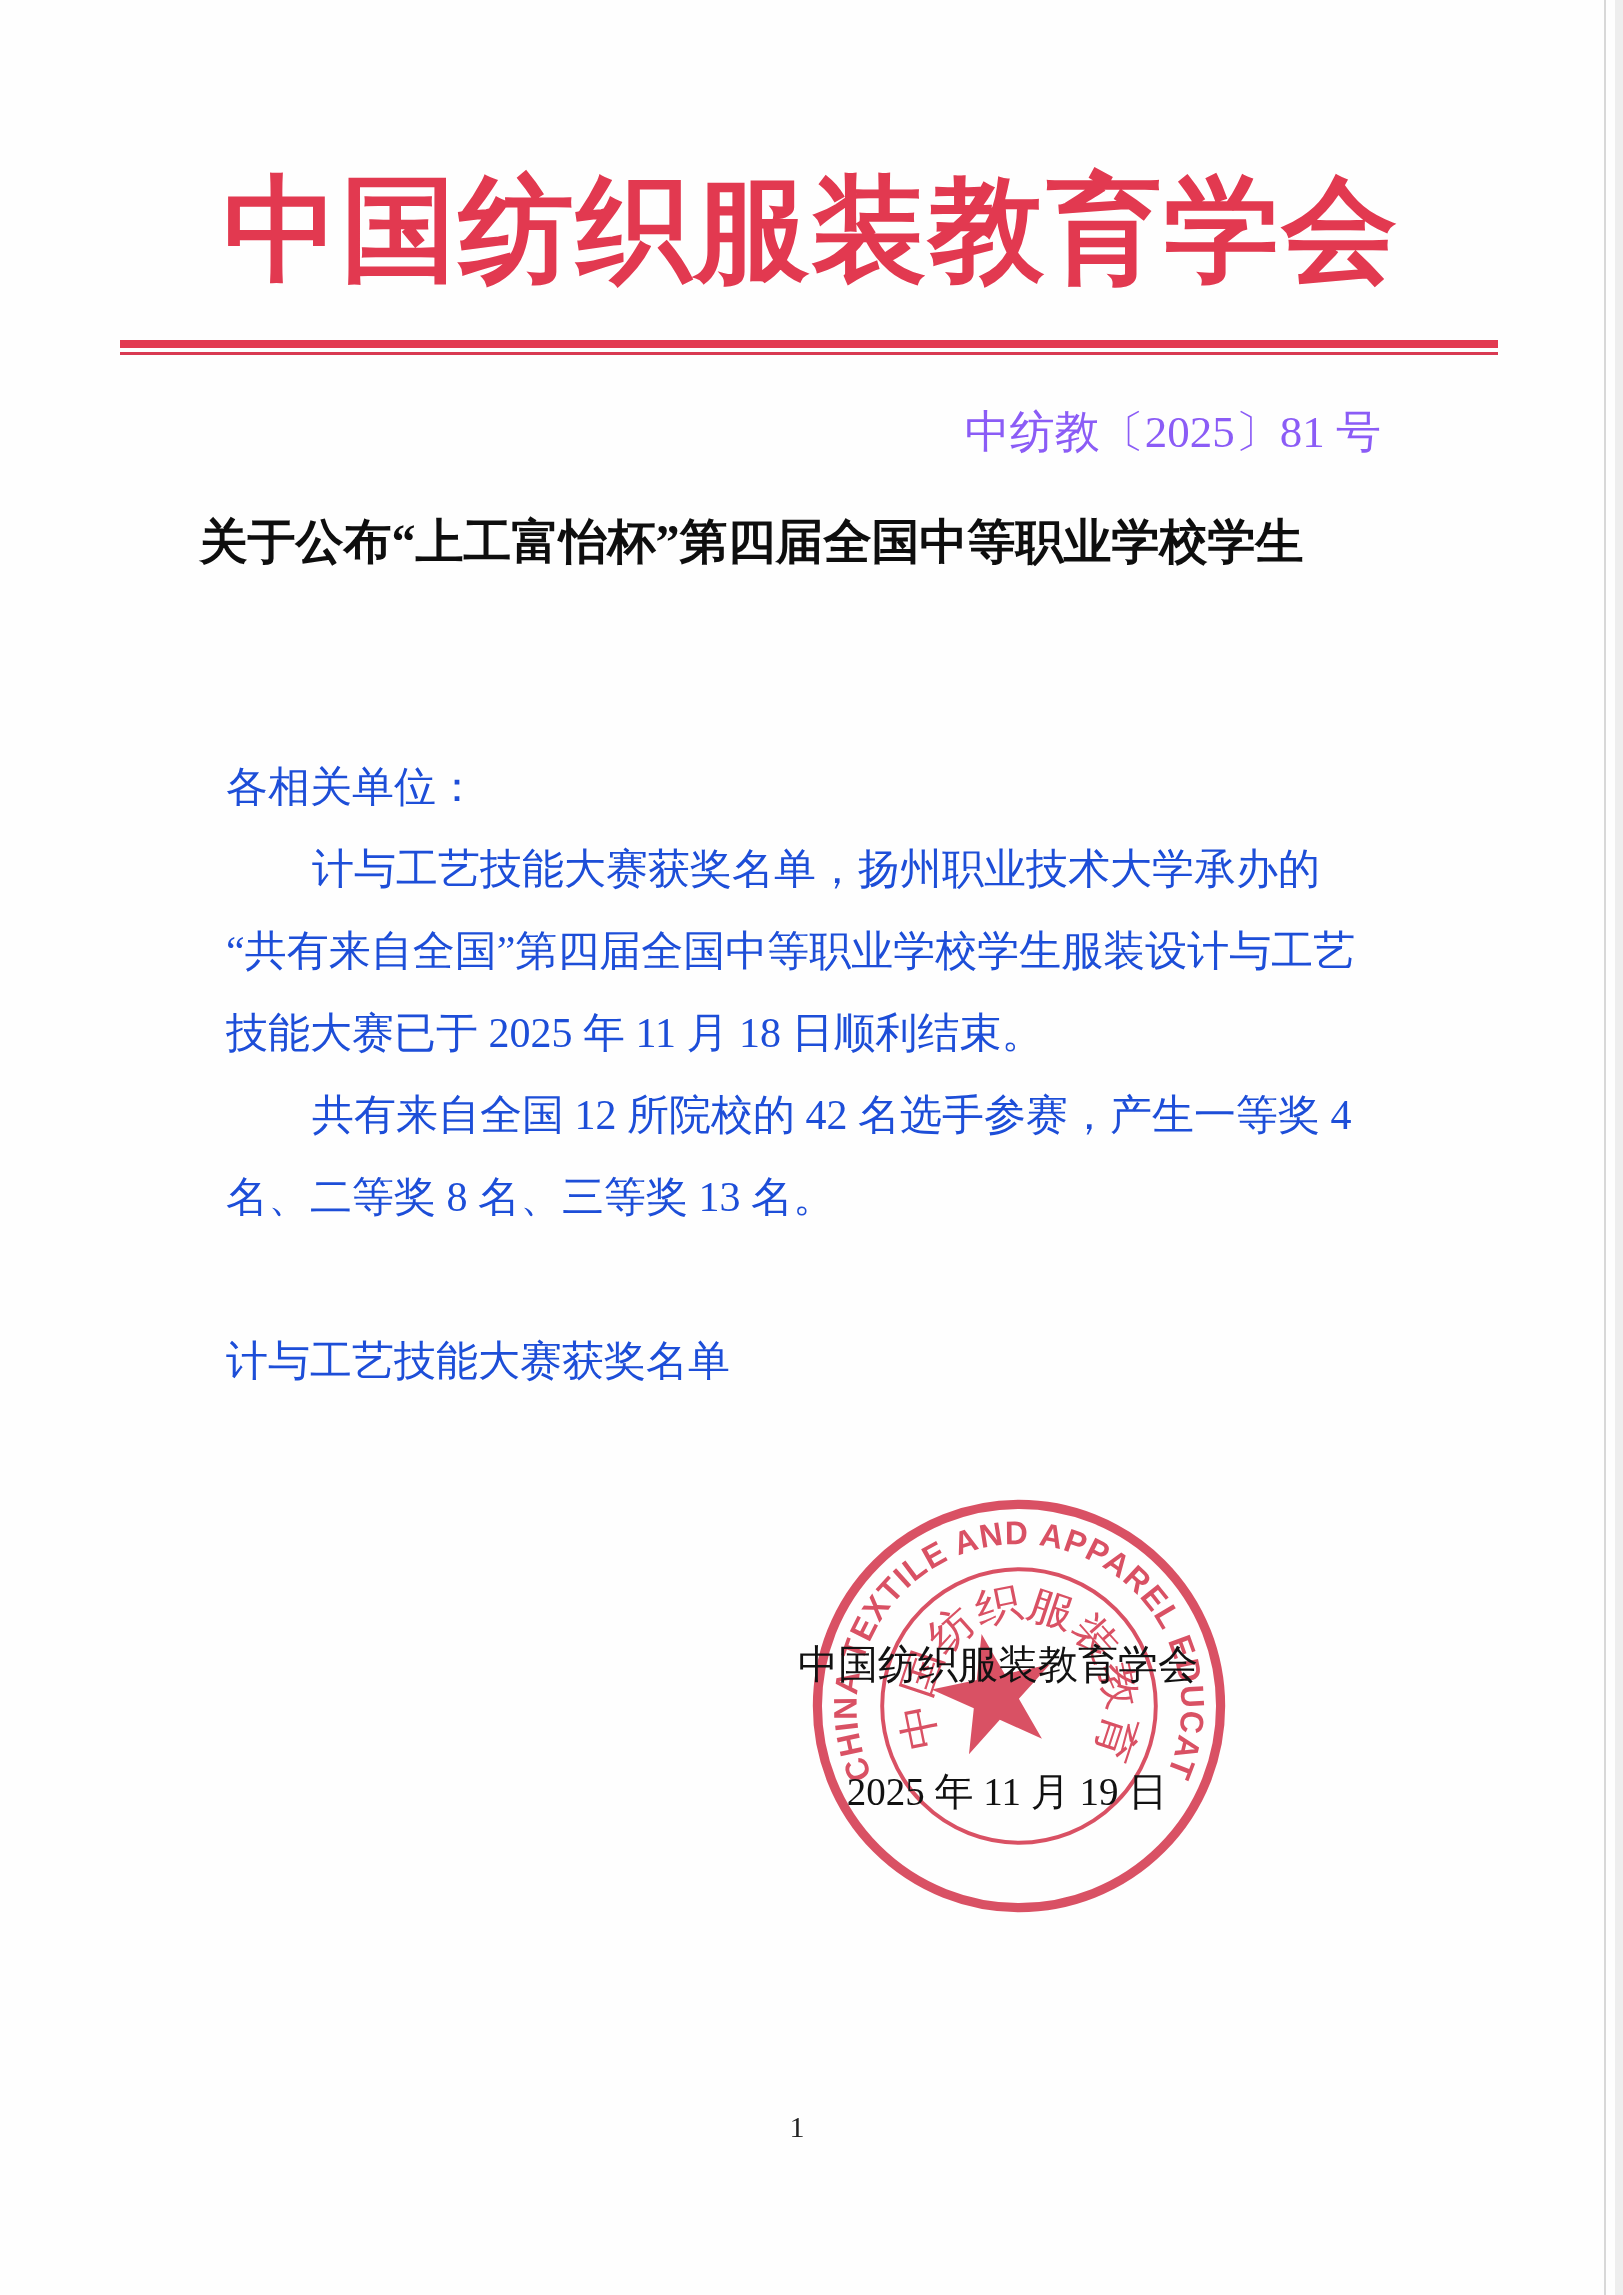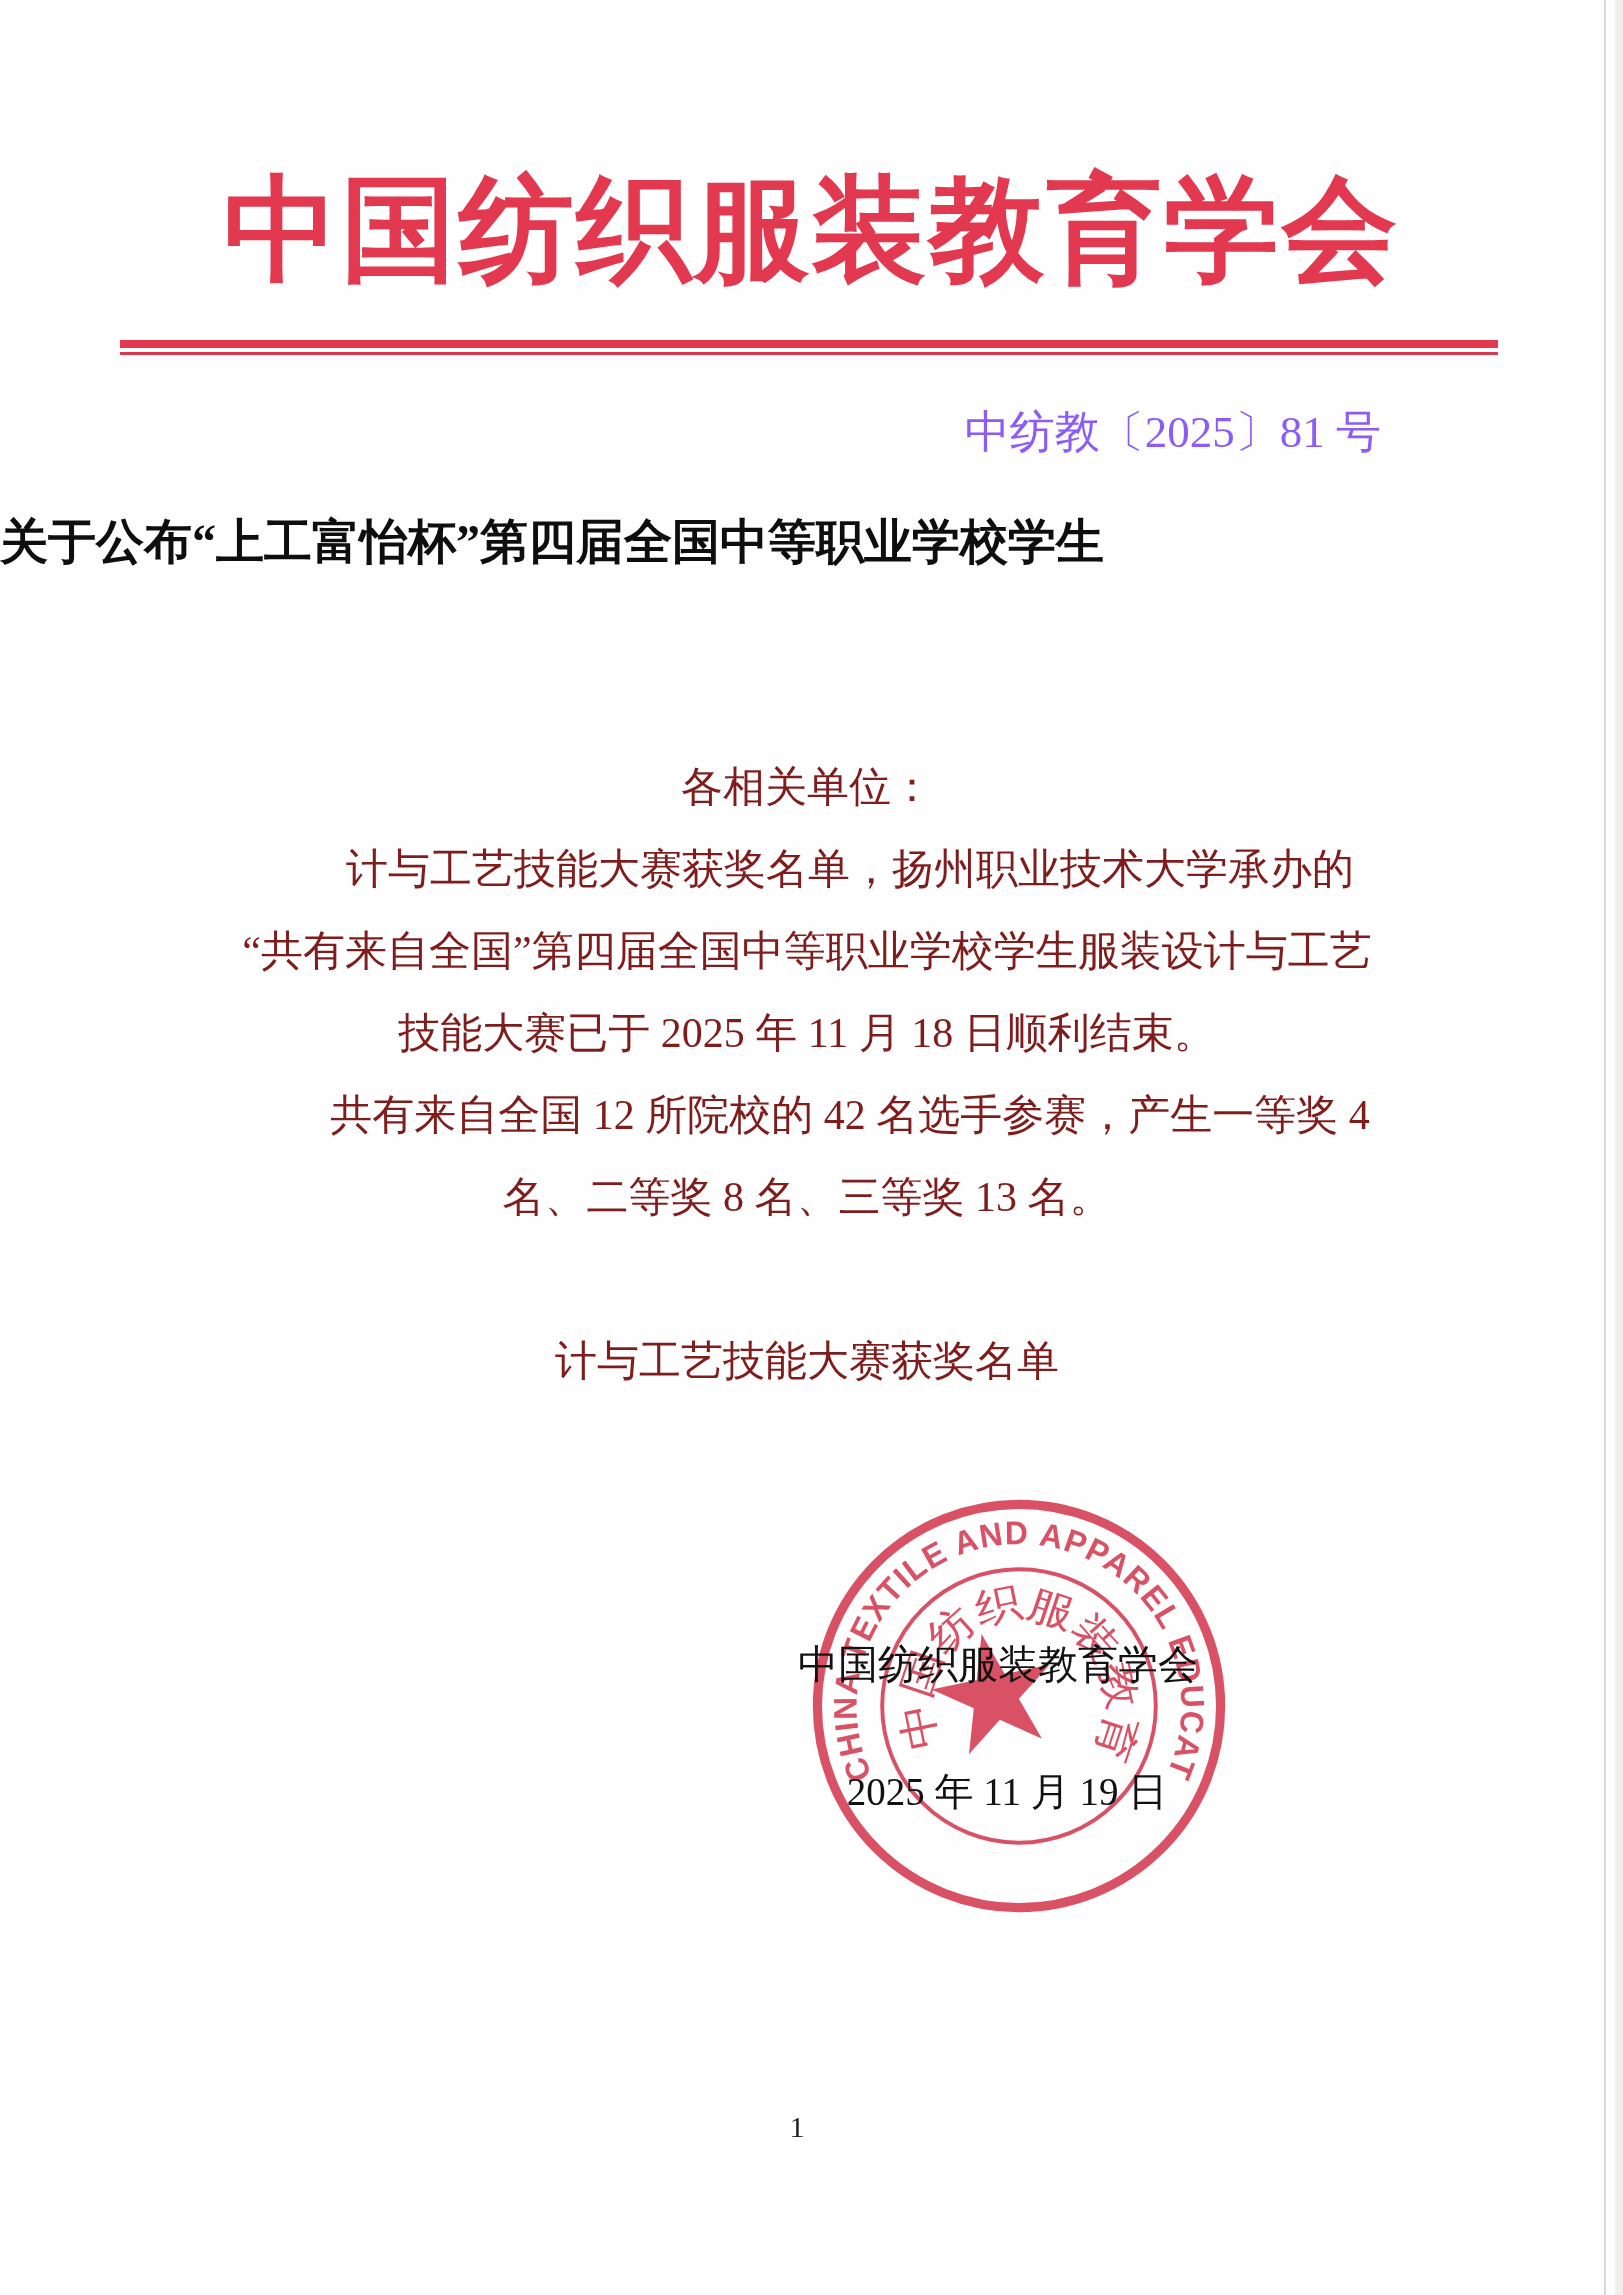--- a/index.html
+++ b/index.html
@@ -49,32 +49,31 @@
     position: absolute;
     top: 405px; right: 242px;
     font-size: 45px;
     line-height: 54px;
     color: #8b5cf6;
     white-space: nowrap;
   }
   .title {
     position: absolute;
     left: 0; top: 504px; width: 1503px;
-    text-align: left;
+    text-align: center;
     font-weight: bold;
     font-size: 48px;
     line-height: 76px;
     color: #0e0e0e;
   }
   .body-text {
     position: absolute;
     left: 226px; top: 746px; width: 1162px;
     font-size: 42px;
-    color: #7f1d1d;
-    text-align: center;
+    color: #1d4ed8;
   }
   .body-text .line {
     height: 82px;
     line-height: 82px;
     white-space: nowrap;
   }
   .body-text .indent { text-indent: 86px; }
   .seal {
     position: absolute;
     left: 803px; top: 1490px;

